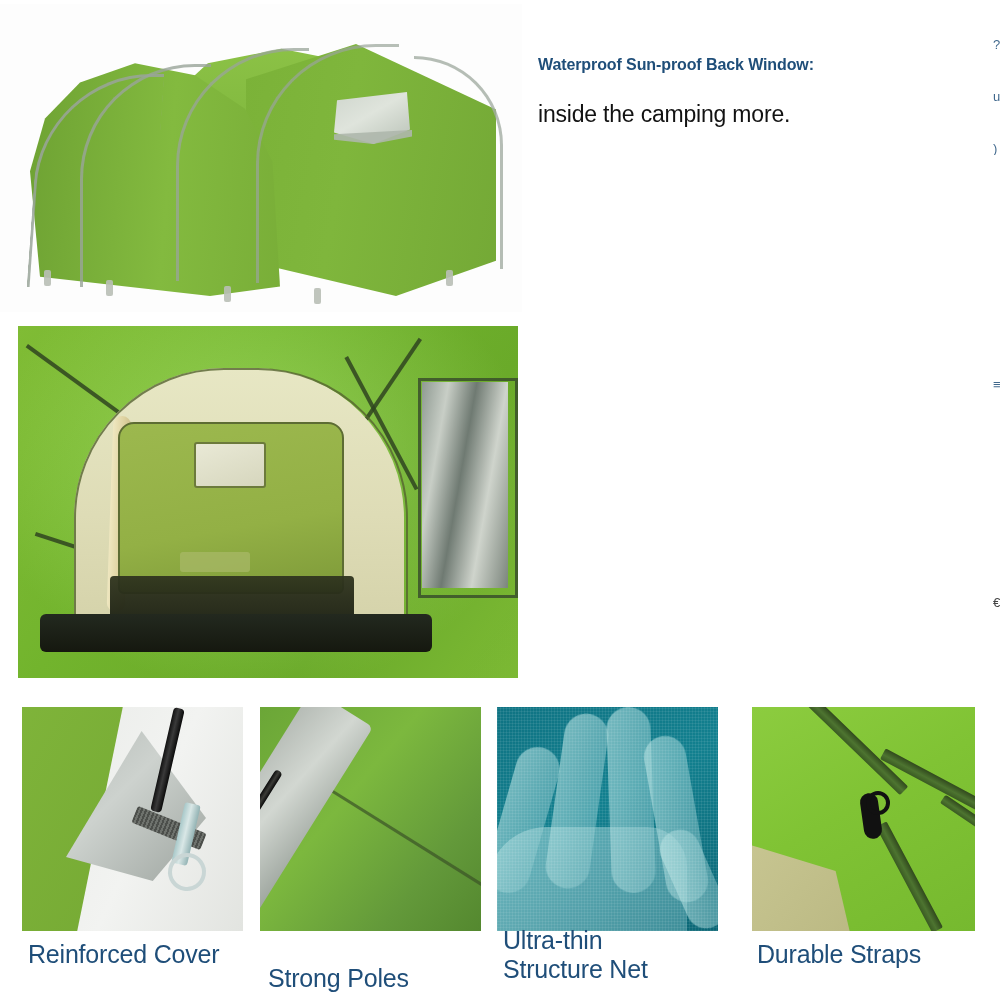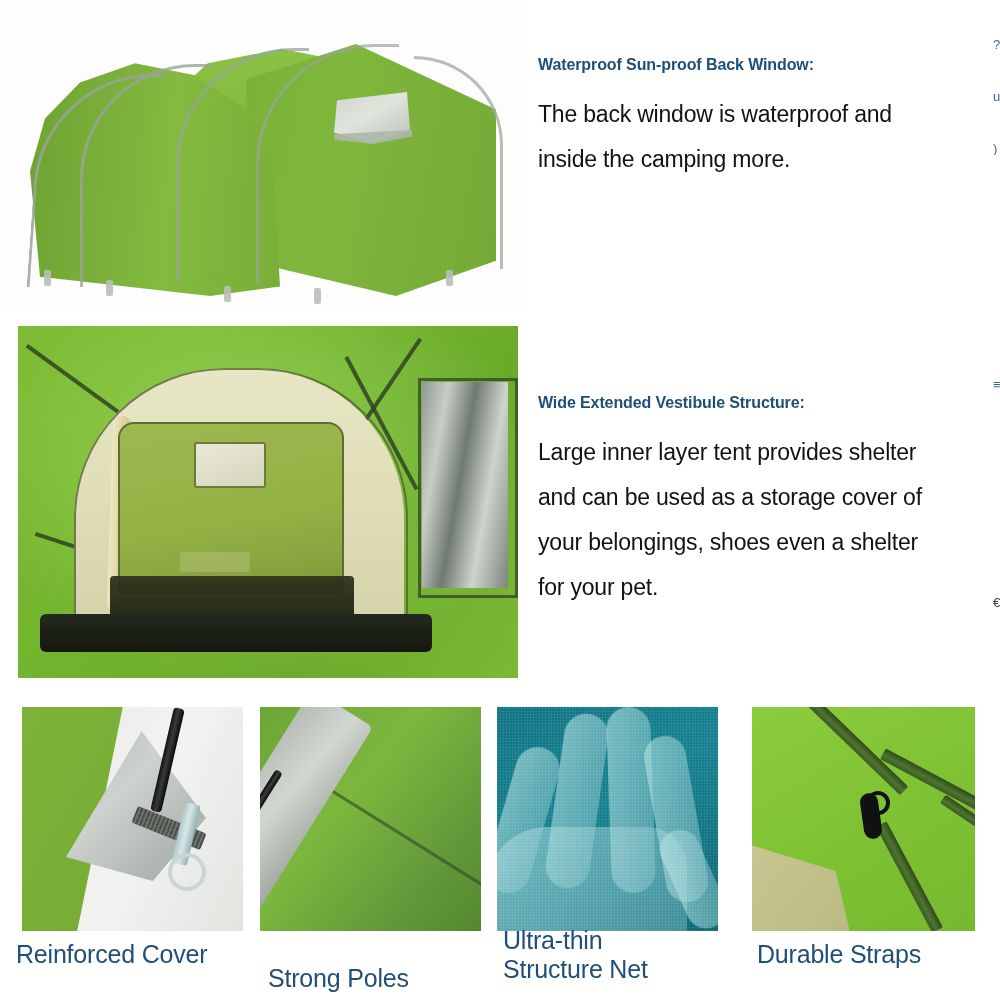--- a/index.html
+++ b/index.html
@@ -229,21 +229,21 @@
   
   .caption{
     position:absolute;
     color:#1f4e79;
     font-size:25px;
     font-weight:normal;
     line-height:29px;
     letter-spacing:-.2px;
     white-space:pre-line;
   }
-  #caption-0{left:16px;top:940px;}
+  #caption-0{left:28px;top:940px;}
   #caption-1{left:268px;top:964px;}
   #caption-2{left:503px;top:926px;}
   #caption-3{left:757px;top:940px;}
 
   
   .edgefrag{
     position:absolute;right:0px;
     color:#1f4e79;
     font-size:13px;
     line-height:13px;
@@ -278,21 +278,20 @@
       <div class="ext-peg" style="left:16px;top:236px;"></div>
       <div class="ext-peg" style="left:78px;top:246px;"></div>
       <div class="ext-peg" style="left:196px;top:252px;"></div>
       <div class="ext-peg" style="left:286px;top:254px;"></div>
       <div class="ext-peg" style="left:418px;top:236px;"></div>
     </div>
   </div>
 
   <div class="textblock" id="text-backwindow">
     <p class="heading">Waterproof Sun-proof Back Window:</p>
-    <p class="bodyline">The back window is waterproof and</p>
     <p class="bodyline">inside the camping more.</p>
   </div>
 
   <div class="photo" id="photo-interior">
     <div class="int-outer"></div>
     <div class="int-outer-shade"></div>
 
     <div class="int-pole" style="left:10px;top:18px;width:200px;height:4px;transform:rotate(36deg);transform-origin:left top;"></div>
     <div class="int-pole" style="left:404px;top:14px;width:180px;height:4px;transform:rotate(124deg);transform-origin:left top;"></div>
     <div class="int-pole" style="left:18px;top:206px;width:120px;height:4px;transform:rotate(18deg);transform-origin:left top;"></div>
@@ -304,27 +303,20 @@
     <div class="int-inner"></div>
     <div class="int-inner-seam"></div>
     <div class="int-sleeve"></div>
     <div class="int-mesh"></div>
     <div class="int-meshwindow"></div>
     <div class="int-meshpocket"></div>
     <div class="int-floor2"></div>
     <div class="int-floor"></div>
   </div>
 
-  <div class="textblock" id="text-vestibule">
-    <p class="heading">Wide Extended Vestibule Structure:</p>
-    <p class="bodyline">Large inner layer tent provides shelter</p>
-    <p class="bodyline">and can be used as a storage cover of</p>
-    <p class="bodyline">your belongings, shoes even a shelter</p>
-    <p class="bodyline">for your pet.</p>
-  </div>
 
   <div class="thumbrow">
 
     <div class="thumb" id="thumb-0">
       <div class="t1-bg"></div>
       <div class="t1-green"></div>
       <div class="t1-grey"></div>
       <div class="t1-webbing"></div>
       <div class="t1-pole"></div>
       <div class="t1-ferrule"></div>

